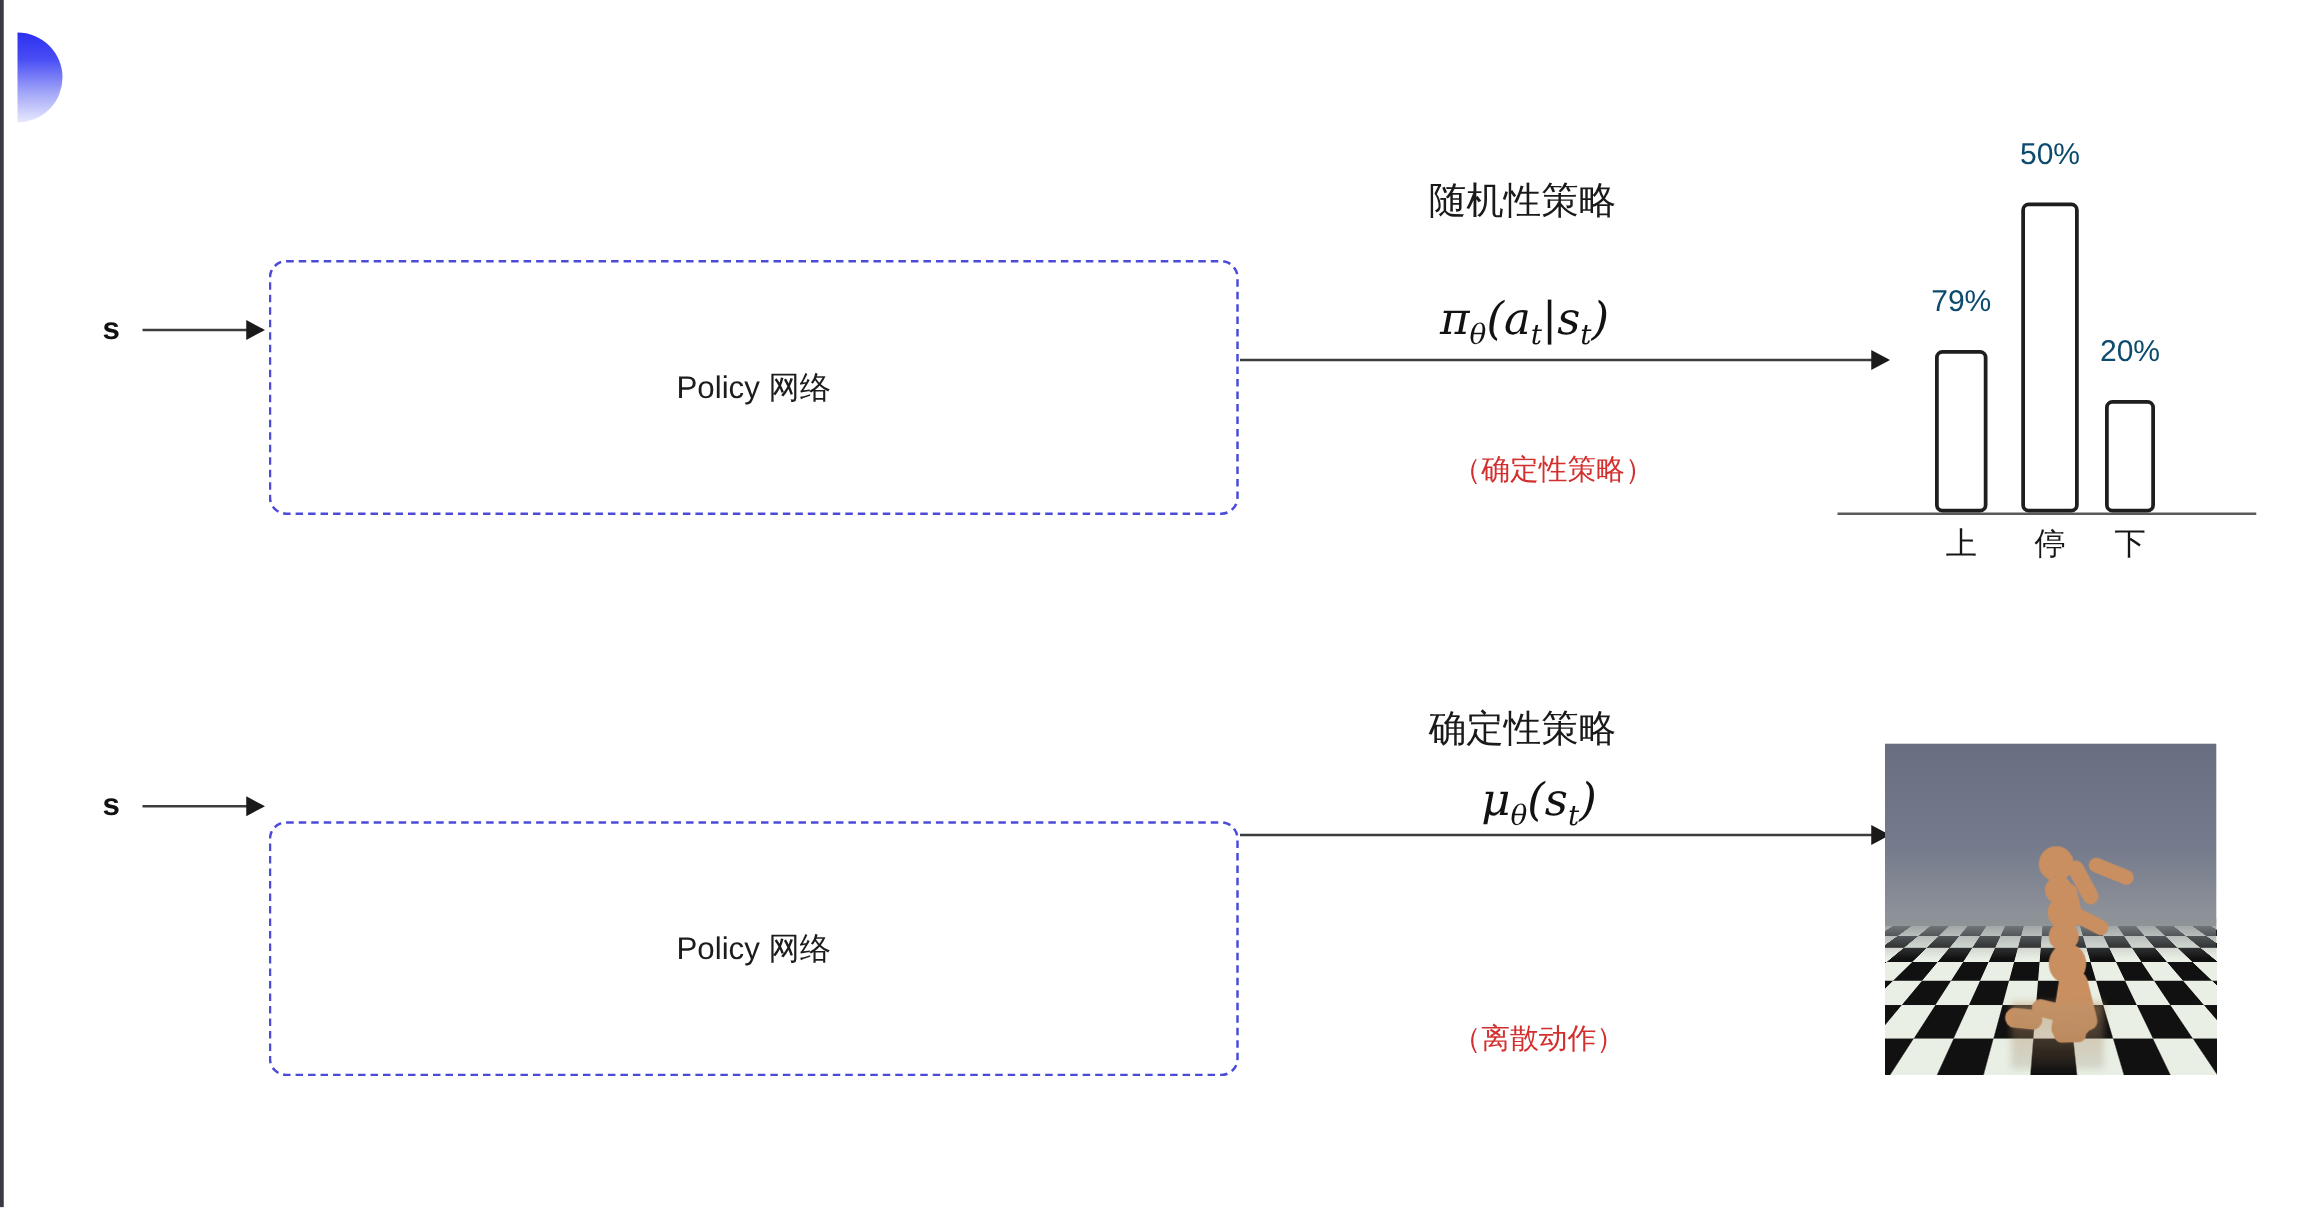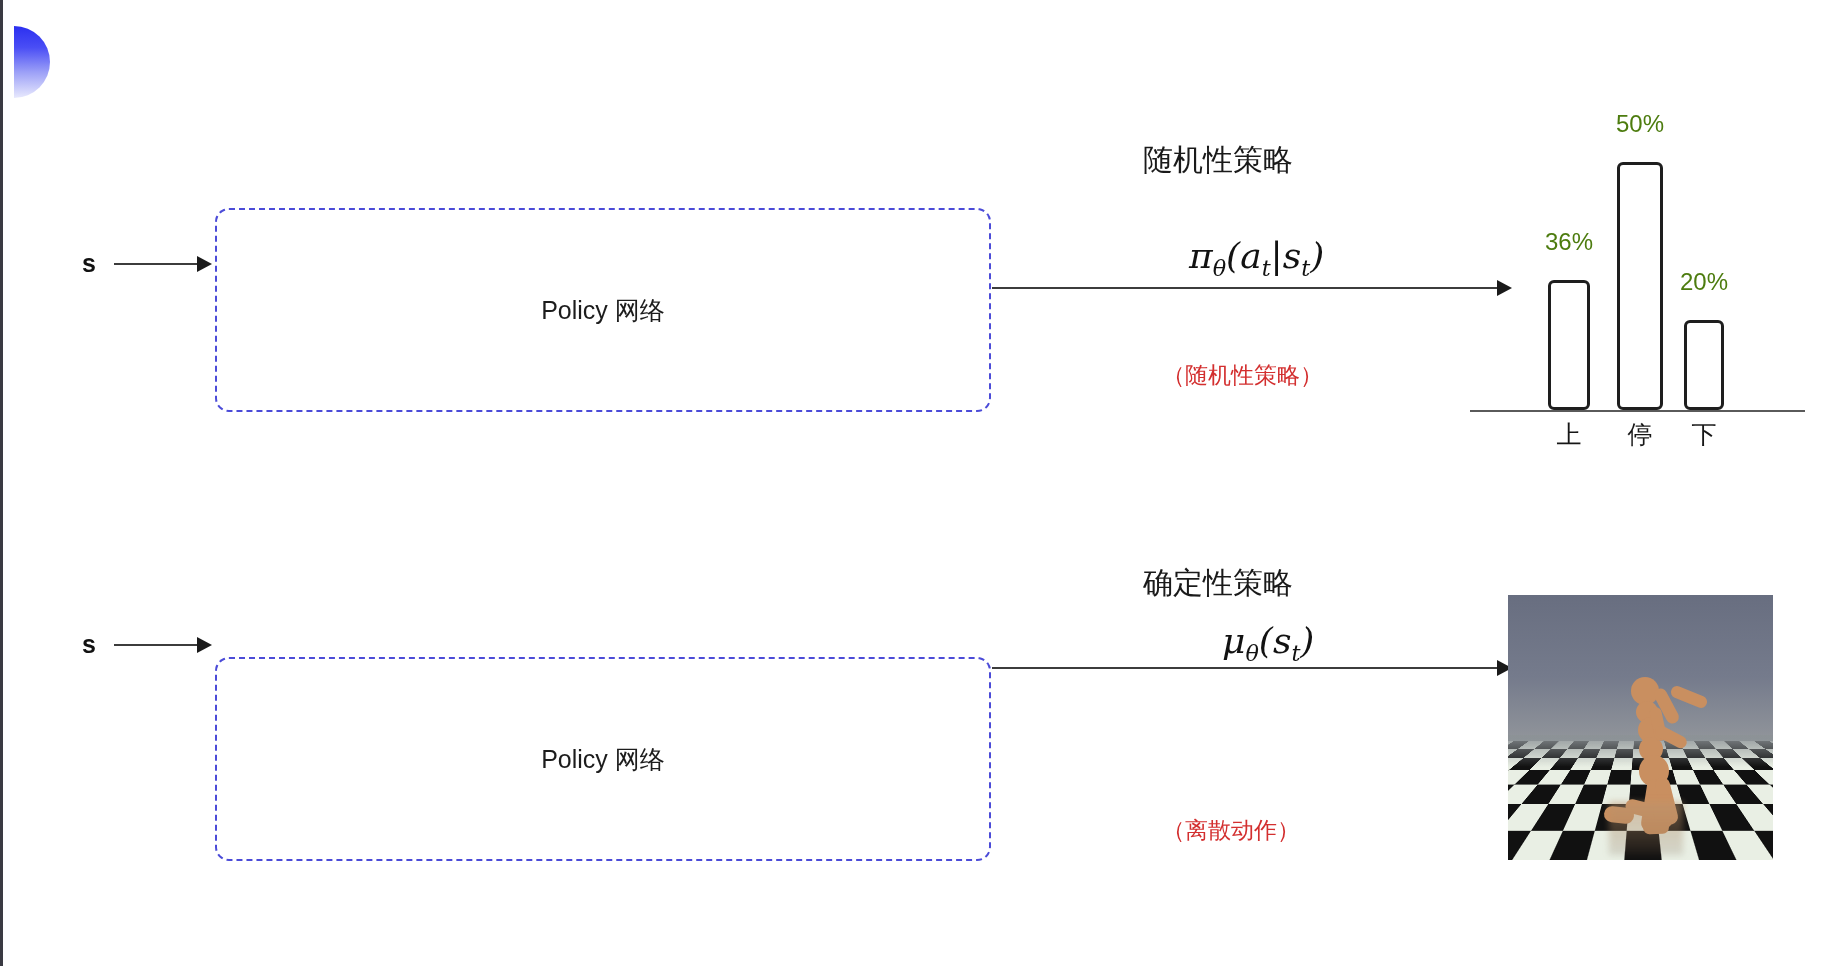--- a/index.html
+++ b/index.html
@@ -95,21 +95,20 @@
     color: #1a1a1a;
     white-space: nowrap;
   }
   .policy-formula {
     position: absolute;
     font-family: "DejaVu Serif", "Liberation Serif", serif;
     font-style: italic;
     font-size: 36px;
     color: #121212;
     white-space: nowrap;
-    margin-left: 37px;
   }
   .policy-formula .sub {
     font-size: 0.62em;
     vertical-align: sub;
     font-style: italic;
   }
   .policy-note {
     position: absolute;
     font-size: 23px;
     color: #d32f2f;
@@ -136,21 +135,21 @@
     position: absolute;
     bottom: 40px;
     background: #ffffff;
     border: 3px solid #1e1e1e;
     border-radius: 6px;
     box-sizing: border-box;
   }
   .bar-value {
     position: absolute;
     font-size: 24px;
-    color: #4d7c0f;
+    color: #0c4a6e;
     text-align: center;
     white-space: nowrap;
   }
   .bar-cat {
     position: absolute;
     top: 318px;
     font-size: 25px;
     color: #161616;
     text-align: center;
     white-space: nowrap;
@@ -226,27 +225,27 @@
   </div>
 
   <div class="arrow" style="left:992px; top:287px; width:518px;"></div>
 
   <div class="policy-heading" style="left:1143px; top:140px;">随机性策略</div>
 
   <div class="policy-formula" style="left:1152px; top:235px;">
     <span>π</span><span class="sub">θ</span><span>(a</span><span class="sub">t</span><span>|s</span><span class="sub">t</span><span>)</span>
   </div>
 
-  <div class="policy-note" style="left:1162px; top:360px;">（随机性策略）</div>
+  <div class="policy-note" style="left:1162px; top:360px;">（确定性策略）</div>
 
   <div id="bar-chart">
     <div class="chart-baseline"></div>
 
     <div class="bar" style="left:78px; width:42px; height:130px;"></div>
-    <div class="bar-value" style="left:57px; top:128px; width:84px;">36%</div>
+    <div class="bar-value" style="left:57px; top:128px; width:84px;">79%</div>
     <div class="bar-cat" style="left:57px; width:84px;">上</div>
 
     <div class="bar" style="left:147px; width:46px; height:248px;"></div>
     <div class="bar-value" style="left:128px; top:10px; width:84px;">50%</div>
     <div class="bar-cat" style="left:128px; width:84px;">停</div>
 
     <div class="bar" style="left:214px; width:40px; height:90px;"></div>
     <div class="bar-value" style="left:192px; top:168px; width:84px;">20%</div>
     <div class="bar-cat" style="left:192px; width:84px;">下</div>
   </div>

